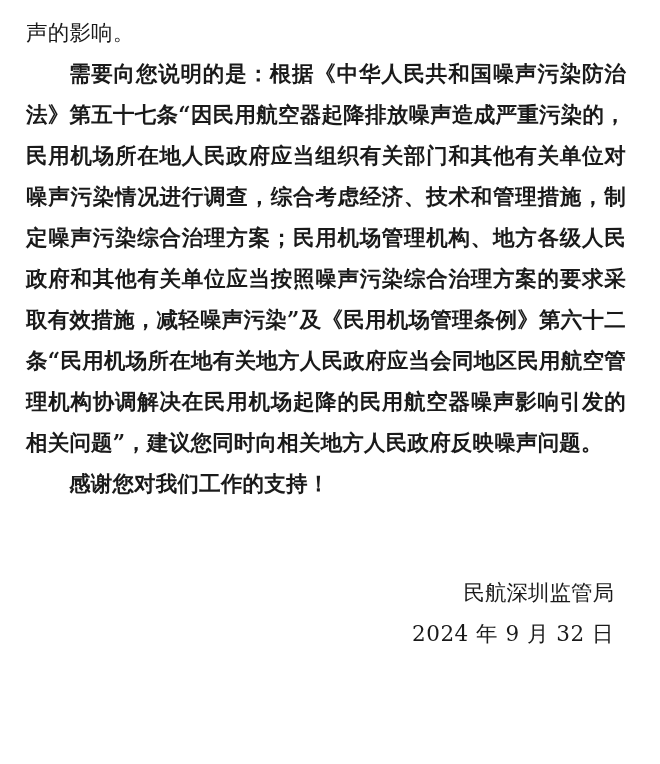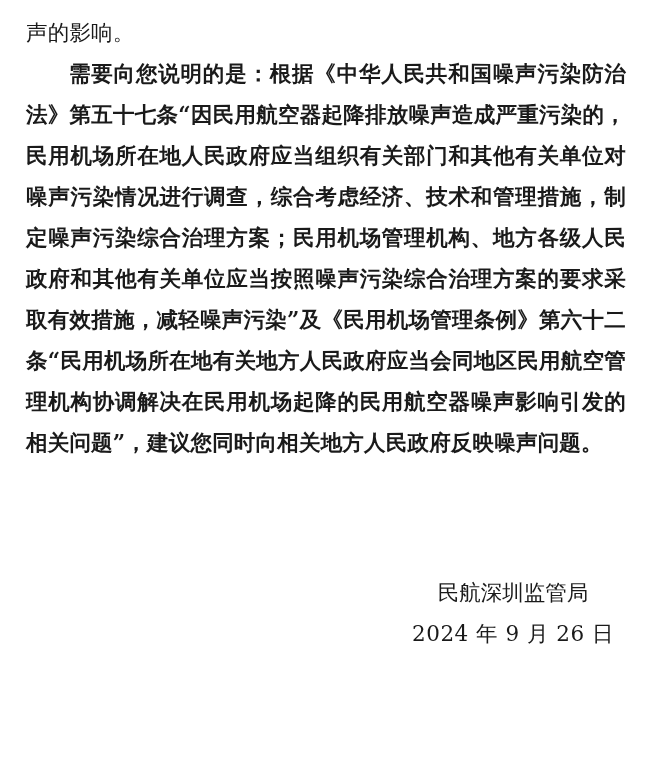--- a/index.html
+++ b/index.html
@@ -35,21 +35,21 @@
     text-indent: 2em;
     font-weight: bold;
   }
   .para + .para {
     margin-top: 0;
   }
   .signature-block {
     position: absolute;
     right: 46px;
     bottom: 110px;
-    text-align: center;
+    text-align: right;
     font-size: 21.5px;
     line-height: 41px;
   }
   .sig-line {
     white-space: nowrap;
   }
   .sig-date {
     white-space: nowrap;
     letter-spacing: 0.5px;
   }
@@ -58,20 +58,21 @@
   }
 </style>
 </head>
 <body>
 
 <div class="page">
 
   <div class="doc-body">
     <p class="para">声的影响。</p>
     <p class="para indent">需要向您说明的是：根据《中华人民共和国噪声污染防治法》第五十七条“因民用航空器起降排放噪声造成严重污染的，民用机场所在地人民政府应当组织有关部门和其他有关单位对噪声污染情况进行调查，综合考虑经济、技术和管理措施，制定噪声污染综合治理方案；民用机场管理机构、地方各级人民政府和其他有关单位应当按照噪声污染综合治理方案的要求采取有效措施，减轻噪声污染”及《民用机场管理条例》第六十二条“民用机场所在地有关地方人民政府应当会同地区民用航空管理机构协调解决在民用机场起降的民用航空器噪声影响引发的相关问题”，建议您同时向相关地方人民政府反映噪声问题。</p>
+    <p class="para indent spacer-thanks">感谢您对我们工作的支持！</p>
   </div>
 
   <div class="signature-block">
     <div class="sig-line">民航深圳监管局</div>
-    <div class="sig-date">2024 年 9 月 26 日</div>
+    <div class="sig-date">2024 年 9 月 32 日</div>
   </div>
 
 </div>
 
 </body></html>

